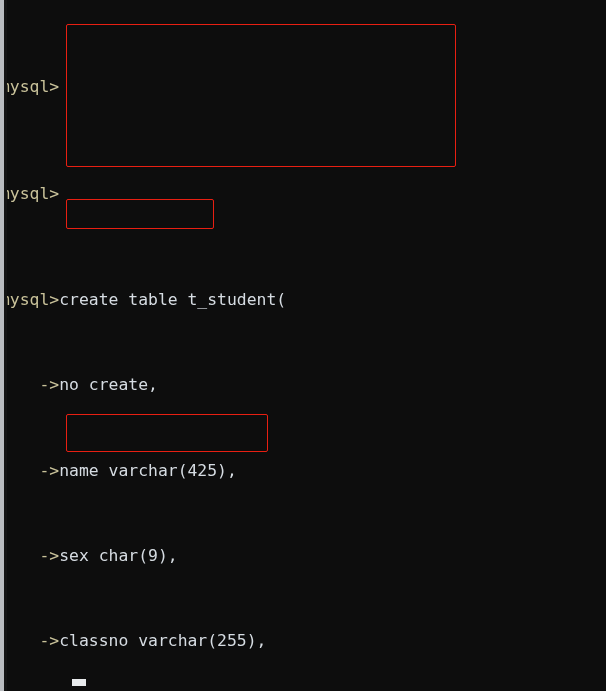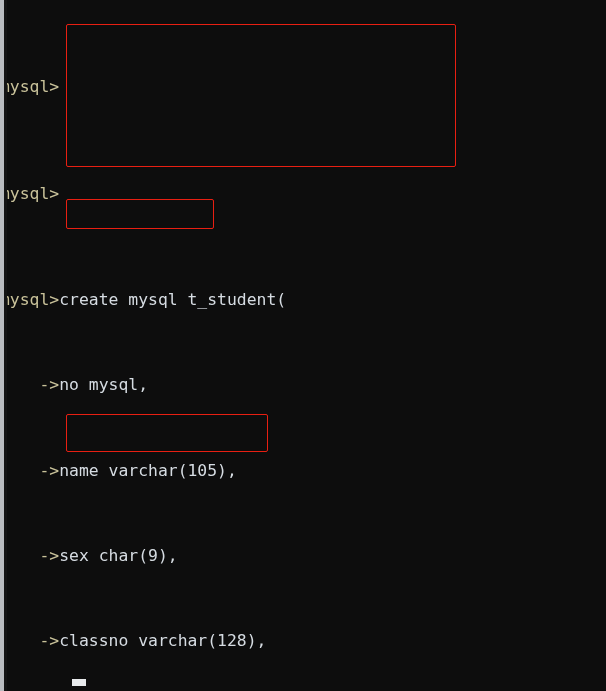--- a/index.html
+++ b/index.html
@@ -86,29 +86,29 @@
 
   <div id="screen">
 
     
     <span class="line"><span class="prompt">mysql&gt;</span></span>
 
     
     <span class="line"><span class="prompt">mysql&gt;</span></span>
 
     
-    <span class="line"><span class="prompt">mysql&gt;</span><span class="txt">create mysql t_student(</span></span>
+    <span class="line"><span class="prompt">mysql&gt;</span><span class="txt">create table t_student(</span></span>
 
-    <span class="line"><span class="cont">    -&gt;</span><span class="txt">no mysql,</span></span>
+    <span class="line"><span class="cont">    -&gt;</span><span class="txt">no create,</span></span>
 
-    <span class="line"><span class="cont">    -&gt;</span><span class="txt">name varchar(105),</span></span>
+    <span class="line"><span class="cont">    -&gt;</span><span class="txt">name varchar(425),</span></span>
 
     <span class="line"><span class="cont">    -&gt;</span><span class="txt">sex char(9),</span></span>
 
-    <span class="line"><span class="cont">    -&gt;</span><span class="txt">classno varchar(128),</span></span>
+    <span class="line"><span class="cont">    -&gt;</span><span class="txt">classno varchar(255),</span></span>
 
     
 
     
 
     
 
     
 
     

